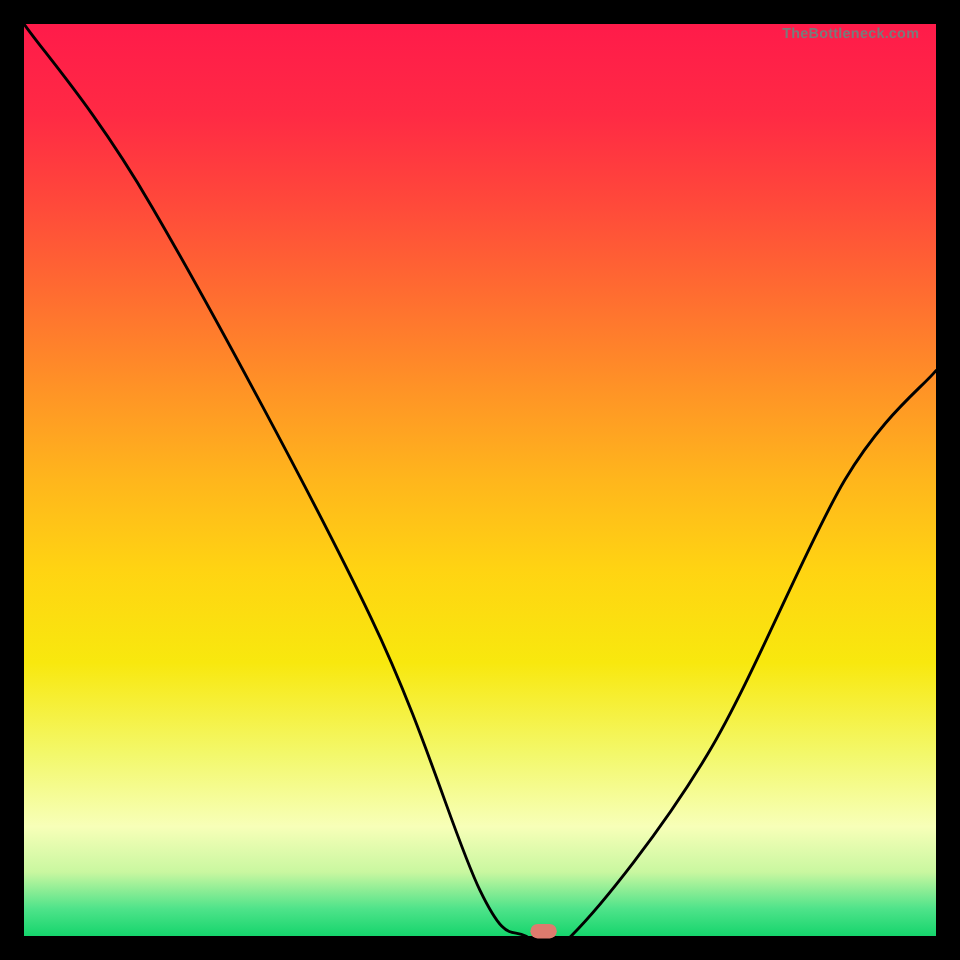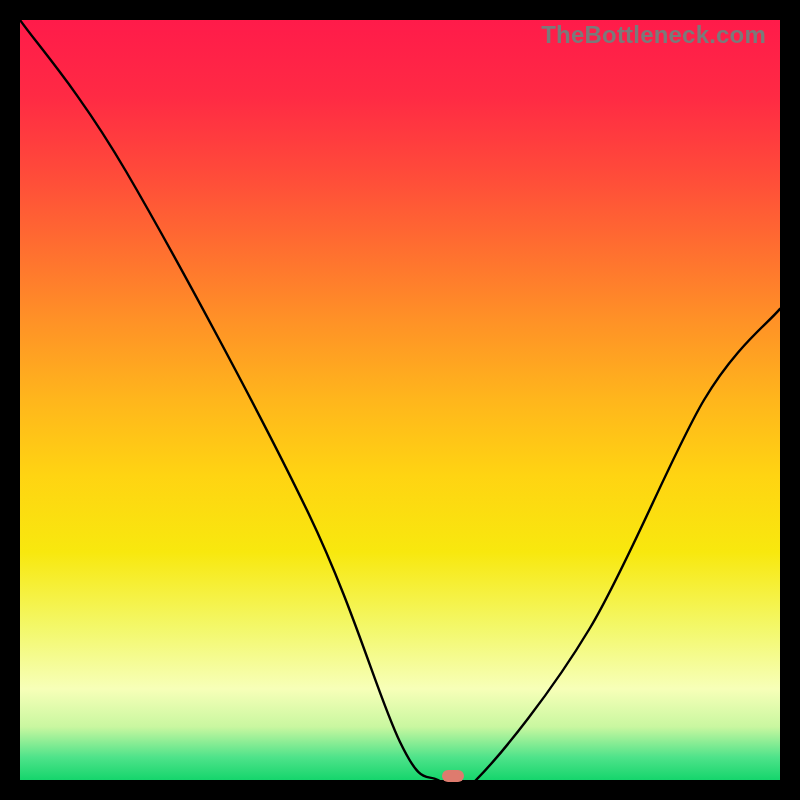--- a/index.html
+++ b/index.html
@@ -37,21 +37,21 @@
       #c9f7a0 93%,
       #4fe38a 97%,
       #15d56c 100%
     );
   }
   .watermark {
     position: absolute;
     top: 1px;
     right: 14px;
     color: #7a7a7a;
-    font-size: 24px;
+    font-size: 12px;
     font-weight: 600;
     letter-spacing: 0.2px;
     user-select: none;
   }
   svg.curve {
     position: absolute;
     left: 0;
     top: 0;
     width: 760px;
     height: 760px;

